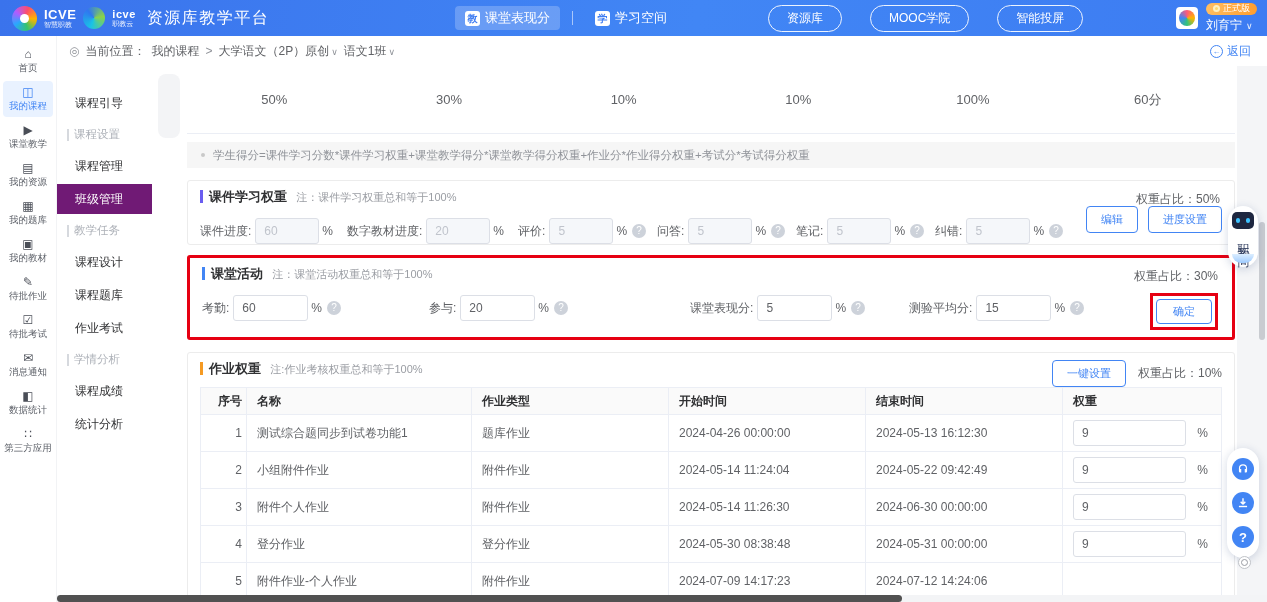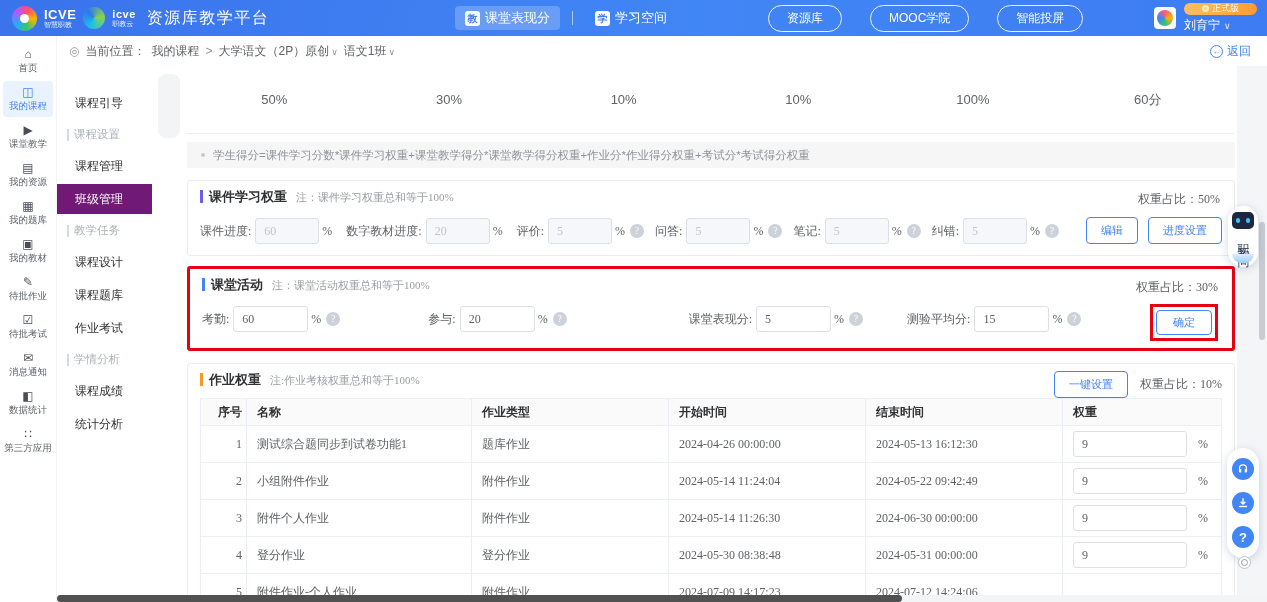--- a/index.html
+++ b/index.html
@@ -24,21 +24,21 @@
   .nav-item.active { background:rgba(255,255,255,.22); }
   .nav-ic { width:15px; height:15px; border-radius:3px; background:#fff; color:#3f7df2; font-size:10px; line-height:15px; text-align:center; font-weight:bold; flex:none; }
   .nav-sep { width:1px; height:14px; background:rgba(255,255,255,.55); }
   .pills { position:absolute; left:768px; top:0; height:36px; display:flex; align-items:center; gap:28px; }
   .pill { border:1px solid rgba(255,255,255,.9); background:transparent; color:#fff; border-radius:14px; padding:4px 18px; font-size:12px; font-family:inherit; cursor:pointer; white-space:nowrap; }
   .user { position:absolute; right:10px; top:0; height:36px; display:flex; align-items:center; gap:8px; cursor:pointer; }
   .avatar { width:22px; height:22px; border-radius:4px; background:#fff; position:relative; overflow:hidden; flex:none; }
   .avatar::after { content:""; position:absolute; inset:3px; border-radius:50%;
     background:conic-gradient(#ff5a7a,#ffb400,#31c27c,#4285f4,#ff5a7a); }
   .user-col { display:flex; flex-direction:column; align-items:flex-start; gap:2px; }
-  .badge { background:linear-gradient(90deg,#ffbe62,#ff9d2e); color:#fff; font-size:9px; padding:1px 18px 2px; border-radius:8px; display:flex; align-items:center; gap:3px; line-height:1; }
+  .badge { background:linear-gradient(90deg,#ffbe62,#ff9d2e); color:#fff; font-size:9px; padding:1px 7px 2px; border-radius:8px; display:flex; align-items:center; gap:3px; line-height:1; }
   .medal { width:7px; height:7px; border-radius:50%; border:2px solid #fff0c0; background:#ffd76a; display:inline-block; }
   .uname { font-size:12px; color:#fff; display:flex; align-items:center; gap:4px; }
   .chev::before { content:"∨"; font-size:9px; opacity:.9; }
 
   
   .crumbbar { position:absolute; top:36px; left:57px; right:0; height:30px; background:#fff; display:flex; align-items:center; padding-left:12px; gap:6px; color:#606266; z-index:8; }
   .loc::before { content:"◎"; color:#909399; font-size:12px; }
   .bc-link { cursor:pointer; }
   .bc-sep { color:#909399; }
   .bc-chev::before { content:"∨"; color:#909399; font-size:9px; margin-left:2px; }
@@ -64,21 +64,21 @@
   .gutter { position:absolute; top:66px; left:152px; bottom:0; width:33px; background:#fff; z-index:7; }
   .gutter-thumb { margin:8px auto 0; width:22px; height:64px; background:#f3f4f6; border-radius:8px; }
 
   
   .main { position:absolute; top:66px; left:185px; width:1052px; bottom:0; background:#fff; overflow:hidden; z-index:6; padding:0 2px; }
   .sum-head { display:grid; grid-template-columns:repeat(6,1fr); height:26px; align-items:center; text-align:center; color:#303133; border-bottom:1px solid #ebeef5; font-size:12.5px; }
   .sum-vals { display:grid; grid-template-columns:repeat(6,1fr); height:68px; align-items:center; text-align:center; color:#606266; border-bottom:1px solid #ebeef5; font-size:13px; }
   .formula { margin-top:8px; height:26px; background:#f6f6f6; color:#909399; font-size:11.5px; display:flex; align-items:center; padding-left:14px; }
   .formula::before { content:""; width:4px; height:4px; border-radius:50%; background:#c9c9c9; margin-right:8px; flex:none; }
 
-  .card { position:relative; border:1px solid #ececec; border-radius:3px; margin-top:12px; padding:9px 12px 11px; background:#fff;font-family:Liberation Serif, serif; }
+  .card { position:relative; border:1px solid #ececec; border-radius:3px; margin-top:12px; padding:9px 12px 0; background:#fff; }
   .card-title { font-size:13px; font-weight:bold; color:#303133; border-left:3px solid #6470f3; padding-left:6px; line-height:13px; display:inline-block; }
   .card-note { font-size:11px; color:#9a9da3; margin-left:6px; }
   .share { position:absolute; right:14px; top:10px; font-size:12px; color:#606266; }
 
   .fields { display:flex; align-items:center; margin-top:13px; }
   .field { display:flex; align-items:center; }
   .flabel { color:#606266; margin-right:4px; white-space:nowrap; }
   input { height:26px; border:1px solid #dcdfe6; border-radius:3px; padding:0 8px; font-size:12px; color:#606266; background:#fff; font-family:inherit; }
   input:disabled { background:#f5f7fa; color:#c0c4cc; }
   .unit { margin:0 3px; color:#606266; }

